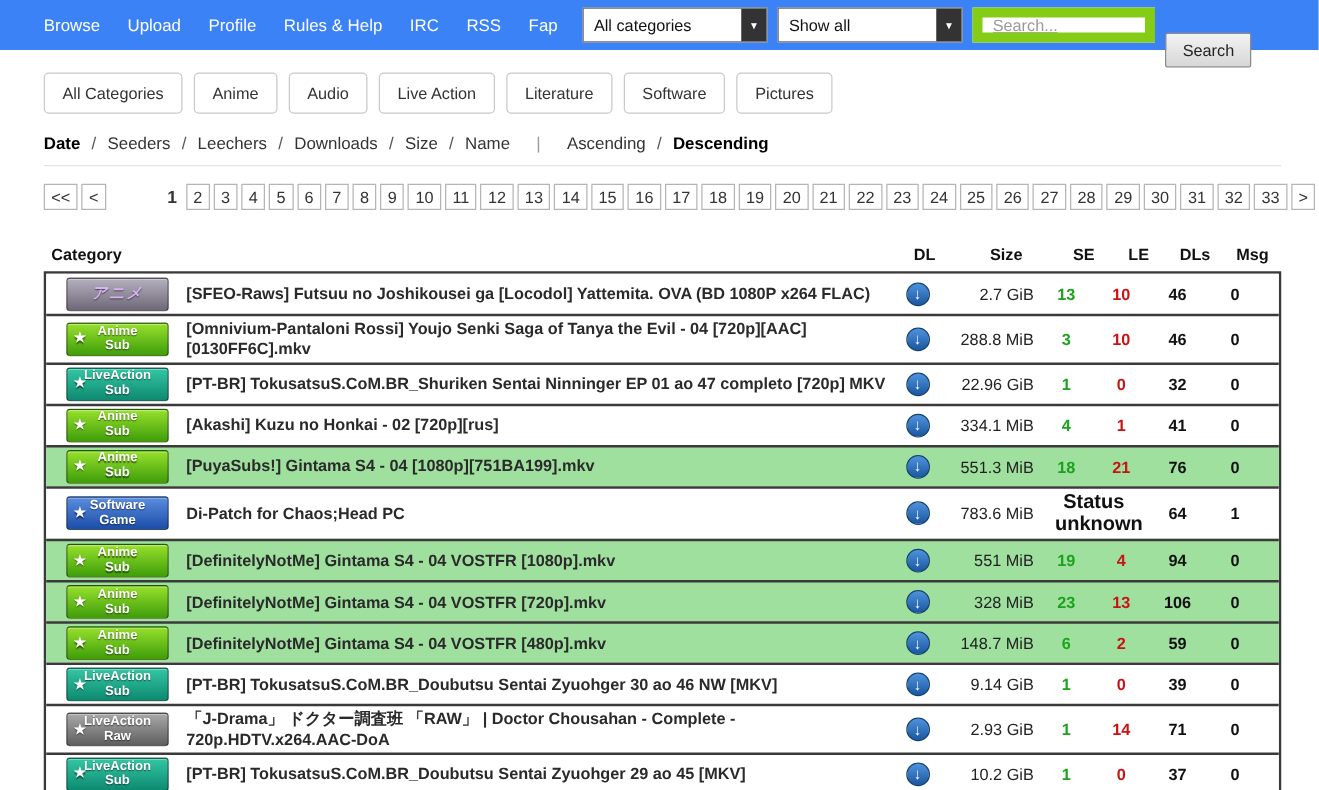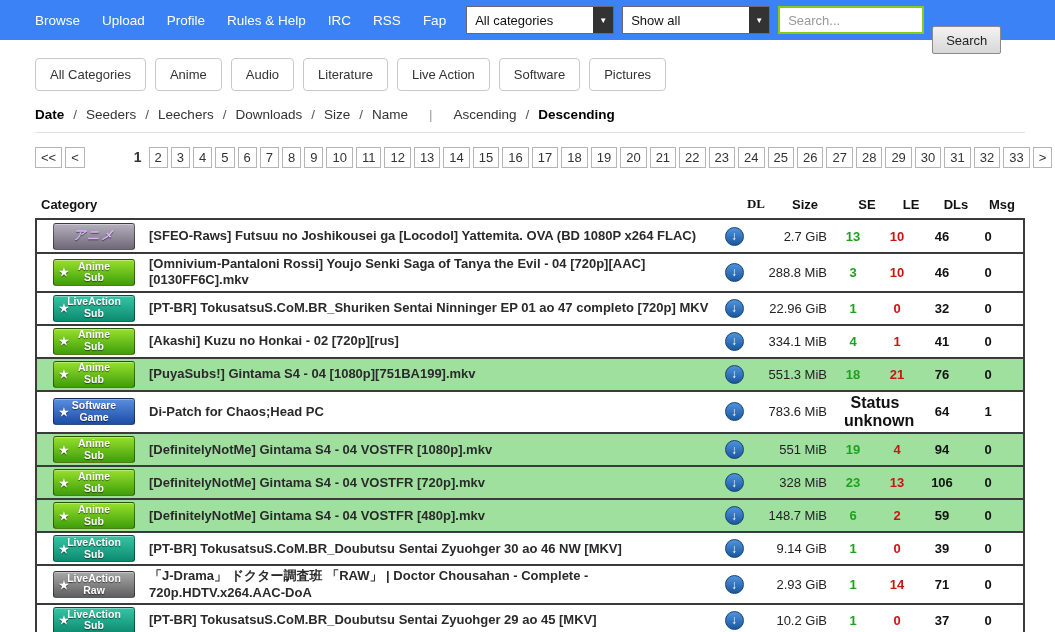--- a/index.html
+++ b/index.html
@@ -13,21 +13,21 @@
   
   .topbar { height:40px; background:#3b82f6; display:flex; align-items:center; padding-left:35px; }
   .nav { display:flex; align-items:center; gap:22px; margin-right:20px; }
   .nav-link { color:#fff; font-size:13.5px; white-space:nowrap; cursor:pointer; }
   .top-controls { display:flex; align-items:center; gap:8px; }
   .select { width:148px; height:28px; background:#fff; border:1px solid #6a6a6a;
             display:flex; align-items:center; justify-content:space-between;
             padding-left:8px; font-size:13px; color:#111; cursor:pointer; }
   .select-arrow { width:20px; height:26px; background:#333; color:#fff; font-size:8px;
                   display:flex; align-items:center; justify-content:center; }
-  .search-input { width:146px; height:28px; border:2px solid #84cc16; padding:0 8px; font-size:13px; color:#333; font-family:inherit; }
+  .search-input { width:146px; height:28px; border:8px solid #84cc16; padding:0 8px; font-size:13px; color:#333; font-family:inherit;text-decoration:underline; }
   .search-input::placeholder { color:#999; }
   .search-btn { height:28px; padding:0 13px; font-size:13px; color:#222; font-family:inherit;
                 background:linear-gradient(#f3f3f3,#d7d7d7); border:1px solid #8a8a8a; border-radius:2px; cursor:pointer;margin-top:40px; }
 
   
   .content { padding:0 30px 0 35px; }
 
   .filter-row { margin-top:18px; display:flex; gap:9px; }
   .filter-btn { background:#fff; border:1px solid #c9c9c9; border-radius:4px; padding:8px 14px;
                 font-size:13px; color:#333; cursor:pointer; font-family:inherit; white-space:nowrap; }
@@ -44,21 +44,21 @@
               background:#fff; min-width:16px; text-align:center; }
   .page-nav-group { display:flex; margin-right:44px; }
   .page-current { font-weight:bold; font-size:14px; padding:2px 2px; margin-right:5px; cursor:pointer; }
   .page-end-group { margin-left:auto; display:flex; }
 
   
   .torrent-table { margin-top:26px; }
   .t-head { display:flex; align-items:center; font-weight:bold; font-size:13px; color:#111; padding:2px 0 6px; }
   .h-cat { width:92px; padding-left:6px; }
   .h-name { flex:1; }
-  .h-dl { width:34px; text-align:right;font-family:Liberation Serif, serif; }
+  .h-dl { width:34px; text-align:left; }
   .h-size { width:80px; text-align:center; }
   .h-se,.h-le { width:44px; text-align:center; }
   .h-dls,.h-msg { width:46px; text-align:center; }
 
   .t-body { border:2px solid #3a3a3a; }
   .trow { display:flex; align-items:center; min-height:32px; background:#fff; padding:2px 12px; }
   .trow + .trow { border-top:2px solid #3a3a3a; }
   .trow.hl { background:#9fe09f; }
 
   .c-cat { width:92px; padding-left:4px; flex:0 0 auto; }
@@ -117,22 +117,22 @@
     <input class="search-input" type="text" placeholder="Search..." style="">
     <button class="search-btn">Search</button>
   </div>
 </div>
 
 <div class="content">
   <div class="filter-row">
       <button class="filter-btn">All Categories</button>
       <button class="filter-btn">Anime</button>
       <button class="filter-btn">Audio</button>
+      <button class="filter-btn">Live Action</button>
       <button class="filter-btn">Literature</button>
-      <button class="filter-btn">Live Action</button>
       <button class="filter-btn">Software</button>
       <button class="filter-btn">Pictures</button>
     </div>
   <div class="sort-row">
       <a class="sort-link active">Date</a>
       <span class="sort-sep">/</span>
       <a class="sort-link">Seeders</a>
       <span class="sort-sep">/</span>
       <a class="sort-link">Leechers</a>
       <span class="sort-sep">/</span>

